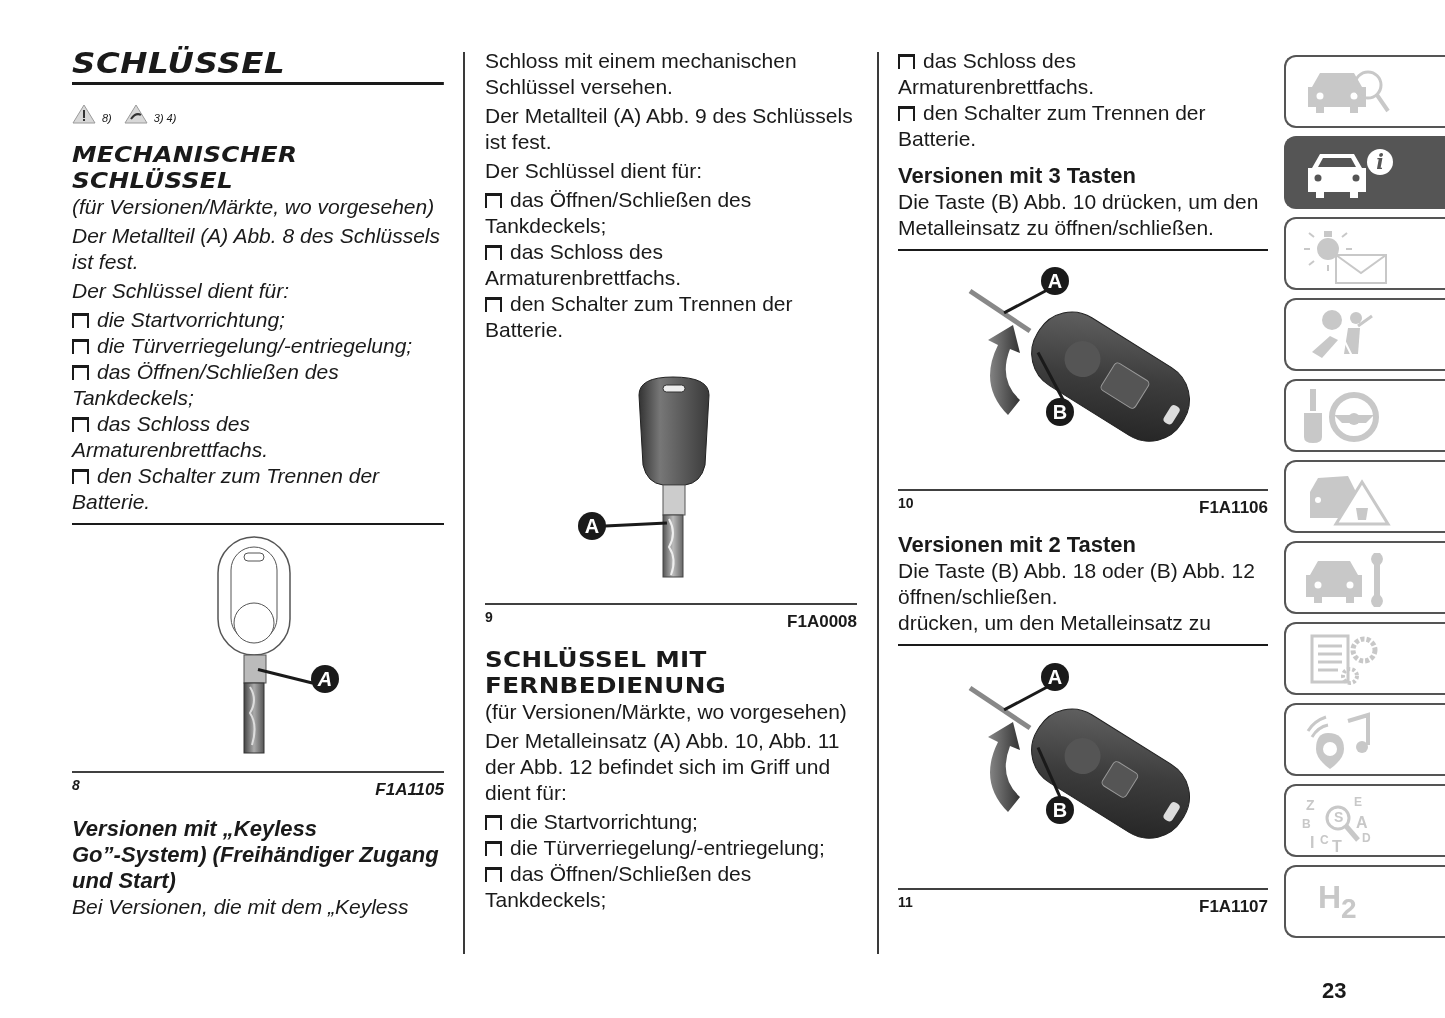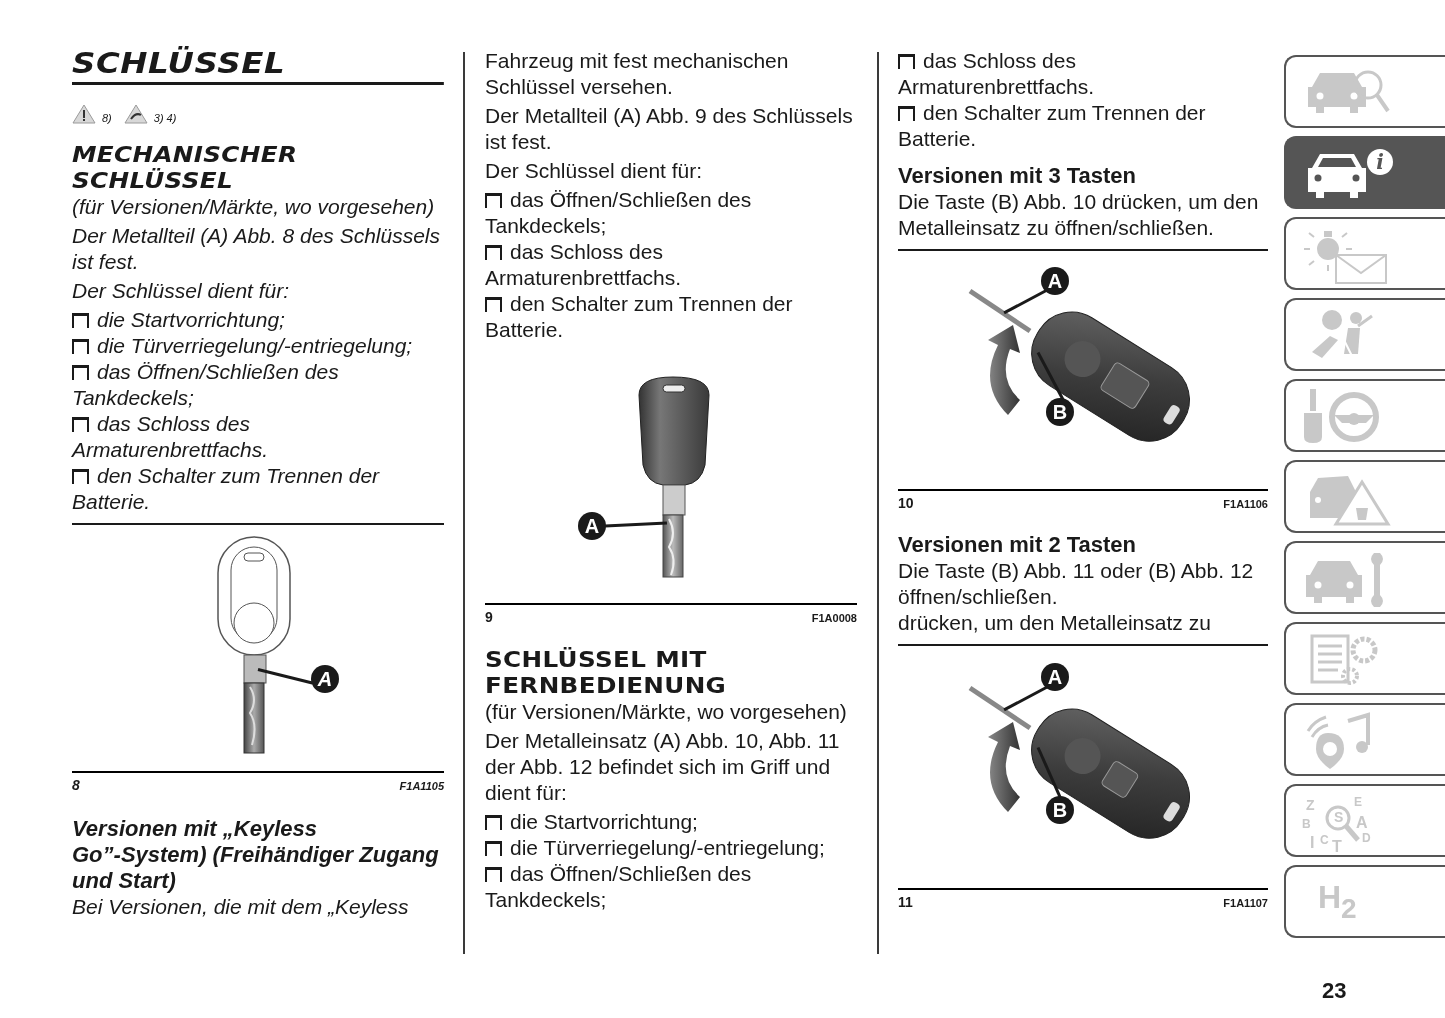--- a/index.html
+++ b/index.html
@@ -24,23 +24,23 @@
   .p.gap { margin-top: 3px; }
   .bullet::before { content: ""; display: inline-block; width: 13px; height: 12px; border: 2px solid #1a1a1a;
         border-bottom: none; border-top-width: 3px; margin-right: 8px; vertical-align: -1px; }
 
   .warn-row { display: flex; align-items: flex-end; gap: 6px; height: 30px; margin-top: 8px; font-size: 11px; }
   .warn-tri { width: 24px; height: 20px; position: relative; }
   .warn-tri svg { width: 24px; height: 20px; }
 
   .figure { position: relative; border-top: 2px solid #1a1a1a; }
   .figure.no-top { border-top: none; }
-  .fig-caption { position: relative; border-top: 2px solid #000000; height: 24px; font-size: 14px; }
+  .fig-caption { position: relative; border-top: 2px solid #404040; height: 24px; font-size: 14px; }
   .fig-num { position: absolute; left: 0; top: 4px; font-weight: bold; font-size: 14px; }
-  .fig-code { position: absolute; right: 0; top: 7px; font-weight: bold; font-size: 11px; }
+  .fig-code { position: absolute; right: 0; top: 7px; font-weight: bold; font-size: 17px; }
 
   .callout { position: absolute; width: 28px; height: 28px; border-radius: 50%; background: #1a1a1a; color: #fff;
         font-weight: bold; font-size: 20px; line-height: 28px; text-align: center; }
 
   .page-num { position: absolute; left: 1322px; top: 978px; font-weight: bold; font-size: 22px; }
 
   .sidebar { position: absolute; left: 1284px; top: 55px; width: 161px; }
   .tab { position: absolute; left: 0; width: 170px; height: 73px; border: 2px solid #555; border-right: none;
          border-radius: 12px 0 0 12px; background: #fff; }
   .tab.active { background: #555555; border-color: #555; }
@@ -120,21 +120,21 @@
 
   <div style="margin-top:21px;">
     <div class="h3">Versionen mit „Keyless</div>
     <div class="h3">Go”-System) (Freihändiger Zugang</div>
     <div class="h3">und Start)</div>
     <div class="p">Bei Versionen, die mit dem „Keyless</div>
   </div>
 </div>
 
 <div class="col col2">
-  <div class="p">Fahrzeug mit fest mechanischen</div>
+  <div class="p">Schloss mit einem mechanischen</div>
   <div class="p">Schlüssel versehen.</div>
   <div class="p gap">Der Metallteil (A) Abb. 9 des Schlüssels</div>
   <div class="p">ist fest.</div>
   <div class="p gap">Der Schlüssel dient für:</div>
   <div class="p gap bullet">das Öffnen/Schließen des</div>
   <div class="p">Tankdeckels;</div>
   <div class="p bullet">das Schloss des</div>
   <div class="p">Armaturenbrettfachs.</div>
   <div class="p bullet">den Schalter zum Trennen der</div>
   <div class="p">Batterie.</div>
@@ -217,21 +217,21 @@
     <div class="callout" style="left:143px; top:16px;">A</div>
     <div style="position:absolute; left:140px; top:100px; width:56px; height:3px; background:#1a1a1a; transform:rotate(62deg); transform-origin:left;"></div>
     <div class="callout" style="left:148px; top:147px;">B</div>
   </div>
   <div class="fig-caption">
     <span class="fig-num">10</span>
     <span class="fig-code">F1A1106</span>
   </div>
 
   <div class="h3" style="margin-top:19px;">Versionen mit 2 Tasten</div>
-  <div class="p">Die Taste (B) Abb. 11 oder (B) Abb. 12</div>
+  <div class="p">Die Taste (B) Abb. 18 oder (B) Abb. 12</div>
   <div class="p">öffnen/schließen.</div>
   <div class="p">drücken, um den Metalleinsatz zu</div>
 
   <div class="figure" style="margin-top:8px; height:244px;">
     <svg style="position:absolute; left:60px; top:16px;" width="270" height="210" viewBox="0 0 270 210">
       <defs>
         <linearGradient id="fob2" x1="0" y1="0" x2="1" y2="1">
             <stop offset="0" stop-color="#666"></stop>
             <stop offset="0.5" stop-color="#3d3d3d"></stop>
             <stop offset="1" stop-color="#222"></stop>

